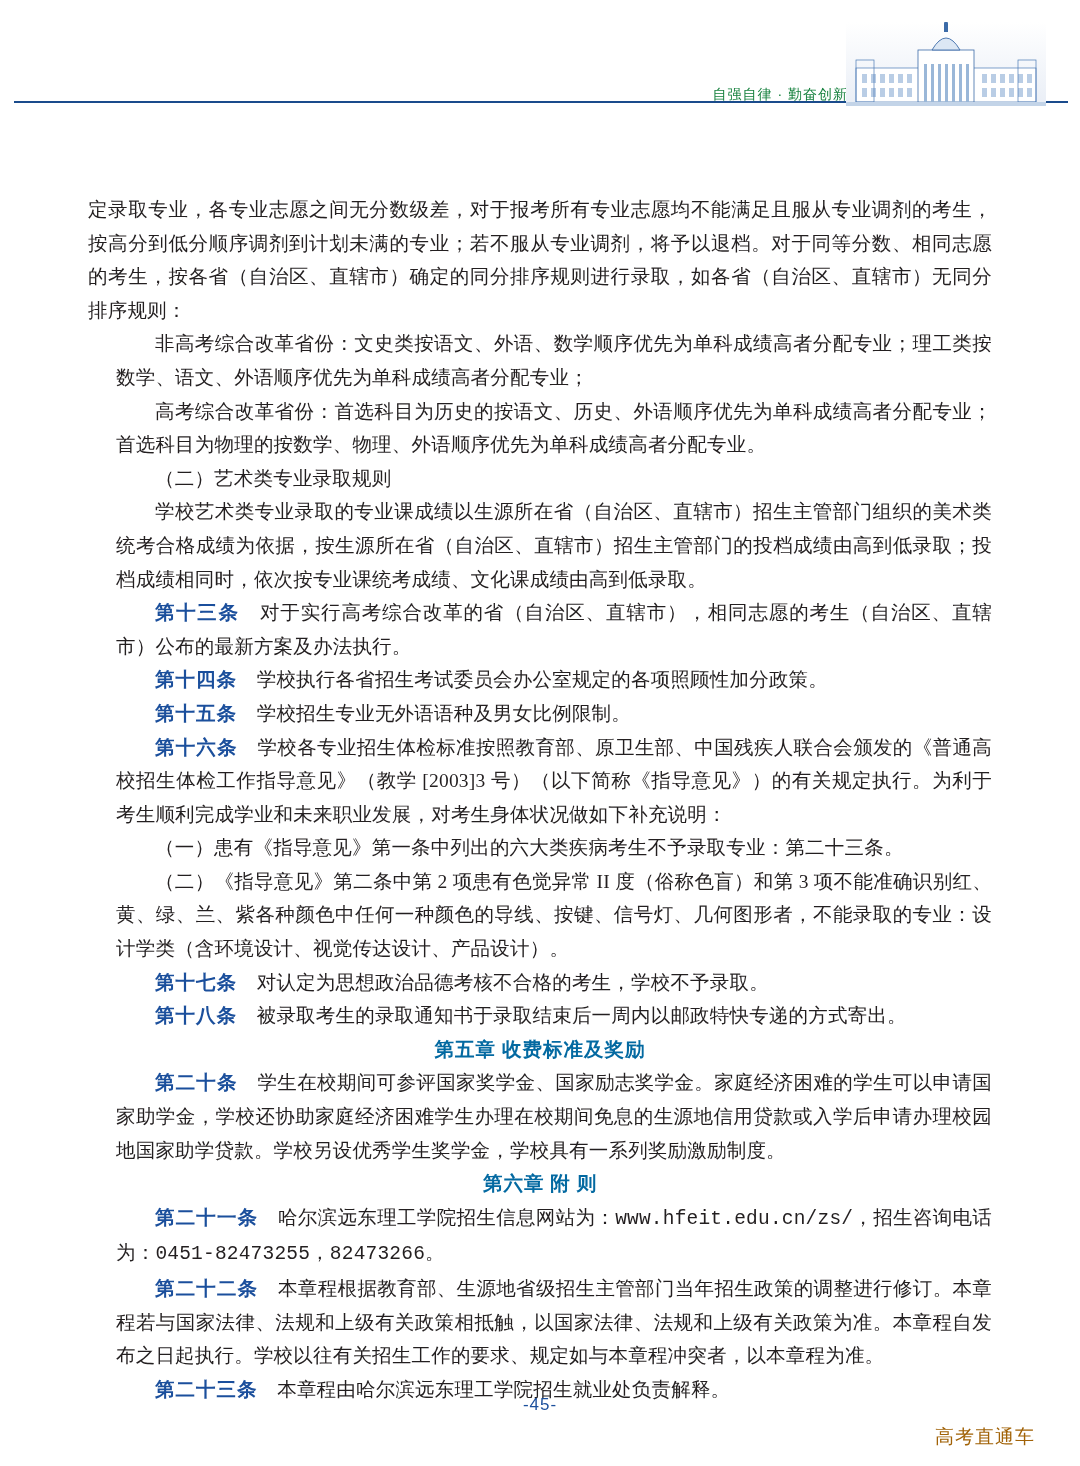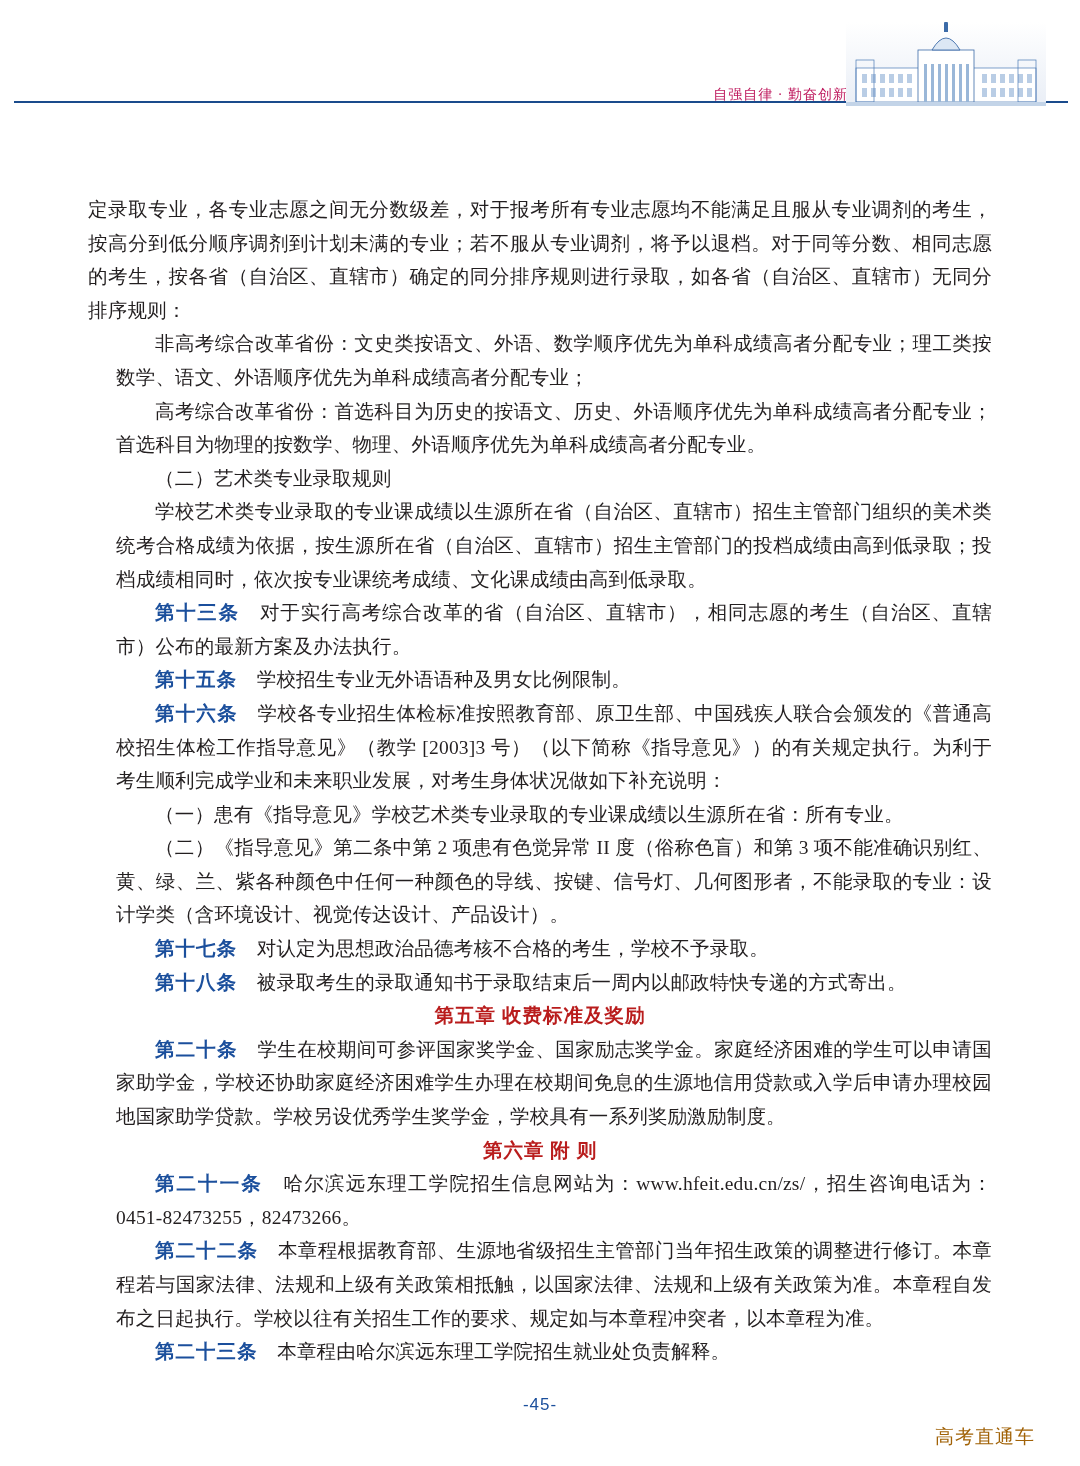--- a/index.html
+++ b/index.html
@@ -29,23 +29,23 @@
     left: 14px;
     top: 101px;
     width: 1054px;
     height: 2px;
     background: #1a4b8c;
   }
   .header-motto {
     position: absolute;
     right: 232px;
     top: 86px;
-    font-family: Liberation Serif, serif;
+    font-family: Liberation Sans, sans-serif;
     font-size: 14px;
-    color: #be185d;
+    color: #15803d;
     letter-spacing: 1px;
     white-space: nowrap;
   }
   .header-building {
     position: absolute;
     right: 34px;
     top: 22px;
     width: 200px;
     height: 84px;
   }
@@ -69,29 +69,29 @@
     text-indent: 39px;
     margin-left: 28px;
   }
   .art-label {
     color: #1b4f9c;
     font-weight: bold;
     letter-spacing: 1px;
   }
   .chapter {
     text-align: center;
-    color: #b91c1c;
+    color: #0369a1;
     font-weight: bold;
     font-size: 19.5px;
     line-height: 33.6px;
     letter-spacing: 1px;
     margin: 0;
   }
   .latin {
-    font-family: Liberation Serif, serif;
+    font-family: Liberation Mono, monospace;
   }
 
   
   .page-number {
     position: absolute;
     left: 0;
     top: 1395px;
     width: 1080px;
     text-align: center;
     color: #1b4f9c;
@@ -181,30 +181,33 @@
   <p class="">定录取专业，各专业志愿之间无分数级差，对于报考所有专业志愿均不能满足且服从专业调剂的考生，按高分到低分顺序调剂到计划未满的专业；若不服从专业调剂，将予以退档。对于同等分数、相同志愿的考生，按各省（自治区、直辖市）确定的同分排序规则进行录取，如各省（自治区、直辖市）无同分排序规则：</p>
   <p class="indent">非高考综合改革省份：文史类按语文、外语、数学顺序优先为单科成绩高者分配专业；理工类按数学、语文、外语顺序优先为单科成绩高者分配专业；</p>
   <p class="indent">高考综合改革省份：首选科目为历史的按语文、历史、外语顺序优先为单科成绩高者分配专业；首选科目为物理的按数学、物理、外语顺序优先为单科成绩高者分配专业。</p>
   <p class="indent">（二）艺术类专业录取规则</p>
   <p class="indent">学校艺术类专业录取的专业课成绩以生源所在省（自治区、直辖市）招生主管部门组织的美术类统考合格成绩为依据，按生源所在省（自治区、直辖市）招生主管部门的投档成绩由高到低录取；投档成绩相同时，依次按专业课统考成绩、文化课成绩由高到低录取。</p>
 
   <p class="indent">
     <span class="art-label">第十三条</span><span>　</span><span>对于实行高考综合改革的省（自治区、直辖市），相同志愿的考生（自治区、直辖市）公布的最新方案及办法执行。</span>
   </p>
 
+  <p class="indent">
+    <span class="art-label">第十四条</span><span>　</span><span>学校执行各省招生考试委员会办公室规定的各项照顾性加分政策。</span>
+  </p>
 
   <p class="indent">
     <span class="art-label">第十五条</span><span>　</span><span>学校招生专业无外语语种及男女比例限制。</span>
   </p>
 
   <p class="indent">
     <span class="art-label">第十六条</span><span>　</span><span>学校各专业招生体检标准按照教育部、原卫生部、中国残疾人联合会颁发的《普通高校招生体检工作指导意见》（教学 [2003]3 号）（以下简称《指导意见》）的有关规定执行。为利于考生顺利完成学业和未来职业发展，对考生身体状况做如下补充说明：</span>
   </p>
 
-  <p class="indent">（一）患有《指导意见》学校艺术类专业录取的专业课成绩以生源所在省：所有专业。</p>
+  <p class="indent">（一）患有《指导意见》第一条中列出的六大类疾病考生不予录取专业：第二十三条。</p>
   <p class="indent">（二）《指导意见》第二条中第 2 项患有色觉异常 II 度（俗称色盲）和第 3 项不能准确识别红、黄、绿、兰、紫各种颜色中任何一种颜色的导线、按键、信号灯、几何图形者，不能录取的专业：设计学类（含环境设计、视觉传达设计、产品设计）。</p>
 
   <p class="indent">
     <span class="art-label">第十七条</span><span>　</span><span>对认定为思想政治品德考核不合格的考生，学校不予录取。</span>
   </p>
 
   <p class="indent">
     <span class="art-label">第十八条</span><span>　</span><span>被录取考生的录取通知书于录取结束后一周内以邮政特快专递的方式寄出。</span>
   </p>
 

